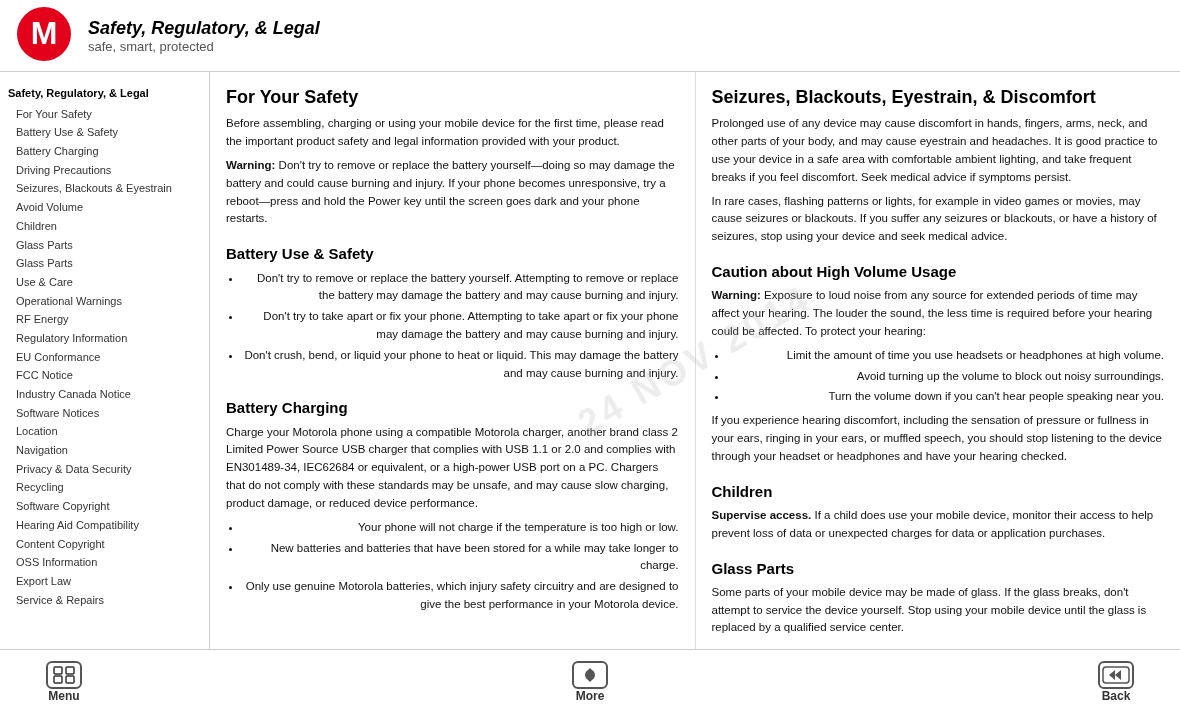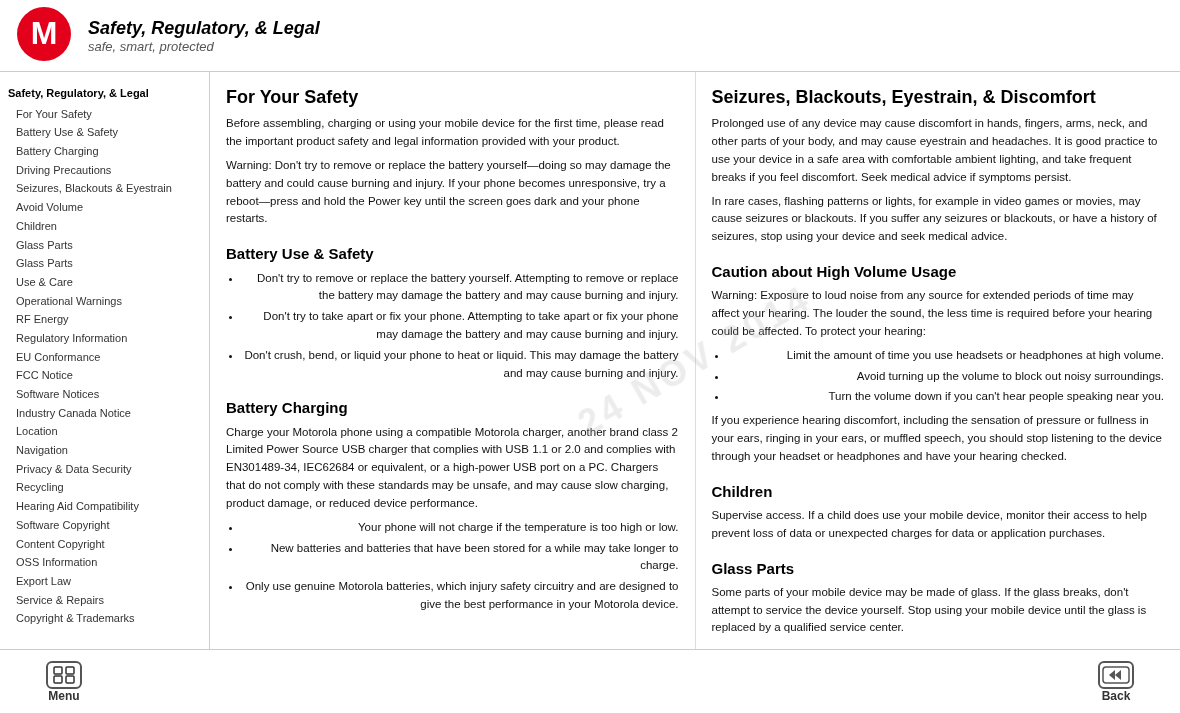--- a/index.html
+++ b/index.html
@@ -31,21 +31,20 @@
     }
     .header-text h1 {
       font-size: 18px;
       font-weight: bold;
       font-style: italic;
       color: #000;
     }
     .header-text p {
       font-size: 13px;
       color: #555;
-      font-style: italic;
     }
 
     
     .main-layout {
       display: flex;
       flex: 1;
       overflow: hidden;
     }
 
     
@@ -126,21 +125,21 @@
     }
     .content-column ul {
       margin: 4px 0 6px 0;
       padding-left: 16px;
       text-align: right;
     }
     .content-column ul li {
       margin-bottom: 3px;
       color: #111;
     }
-    .bold { font-weight: normal; }
+    .bold { font-weight: bold; }
 
     
     .footer {
       height: 64px;
       border-top: 1px solid #ccc;
       display: flex;
       align-items: center;
       justify-content: space-between;
       padding: 0 24px;
       flex-shrink: 0;
@@ -198,33 +197,32 @@
     <a class="toc-item">Avoid Volume</a>
     <a class="toc-item">Children</a>
     <a class="toc-item">Glass Parts</a>
     <a class="toc-item">Glass Parts</a>
     <a class="toc-item">Use &amp; Care</a>
     <a class="toc-item">Operational Warnings</a>
     <a class="toc-item">RF Energy</a>
     <a class="toc-item">Regulatory Information</a>
     <a class="toc-item">EU Conformance</a>
     <a class="toc-item">FCC Notice</a>
+    <a class="toc-item">Industry Canada Notice</a>
     <a class="toc-item">Software Notices</a>
-    <a class="toc-item">Industry Canada Notice</a>
     <a class="toc-item">Location</a>
     <a class="toc-item">Navigation</a>
     <a class="toc-item">Privacy &amp; Data Security</a>
     <a class="toc-item">Recycling</a>
+    <a class="toc-item">Software Copyright</a>
     <a class="toc-item">Hearing Aid Compatibility</a>
-    <a class="toc-item">Software Copyright</a>
     <a class="toc-item">Content Copyright</a>
     <a class="toc-item">OSS Information</a>
     <a class="toc-item">Export Law</a>
     <a class="toc-item">Service &amp; Repairs</a>
-    <a class="toc-item">Copyright &amp; Trademarks</a>
   </div>
 
   <div class="content-area">
 
     <div class="watermark">24 NOV 2014</div>
 
     <div class="content-column">
       <h2>For Your Safety</h2>
       <p>Before assembling, charging or using your mobile device for the first time, please read the important product safety and legal information provided with your product.</p>
       <p>
@@ -286,20 +284,30 @@
       <svg width="22" height="18" viewBox="0 0 22 18">
         <rect x="1" y="1" width="8" height="7" rx="1" fill="none" stroke="#333" stroke-width="1.5"></rect>
         <rect x="13" y="1" width="8" height="7" rx="1" fill="none" stroke="#333" stroke-width="1.5"></rect>
         <rect x="1" y="10" width="8" height="7" rx="1" fill="none" stroke="#333" stroke-width="1.5"></rect>
         <rect x="13" y="10" width="8" height="7" rx="1" fill="none" stroke="#333" stroke-width="1.5"></rect>
       </svg>
     </div>
     <span class="btn-label">Menu</span>
   </div>
 
+  <div class="footer-btn">
+    <div class="btn-icon">
+      <svg width="22" height="18" viewBox="0 0 22 18">
+        <circle cx="11" cy="9" r="5" fill="#555"></circle>
+        <polygon points="11,2 15,6 7,6" fill="#555"></polygon>
+        <polygon points="11,16 15,12 7,12" fill="#555"></polygon>
+      </svg>
+    </div>
+    <span class="btn-label">More</span>
+  </div>
 
   <div class="footer-btn">
     <div class="btn-icon">
       <svg width="28" height="18" viewBox="0 0 28 18">
         <rect x="1" y="1" width="26" height="16" rx="3" fill="none" stroke="#555" stroke-width="1.5"></rect>
         <polygon points="13,9 19,4 19,14" fill="#555"></polygon>
         <polygon points="7,9 13,4 13,14" fill="#555"></polygon>
       </svg>
     </div>
     <span class="btn-label">Back</span>

